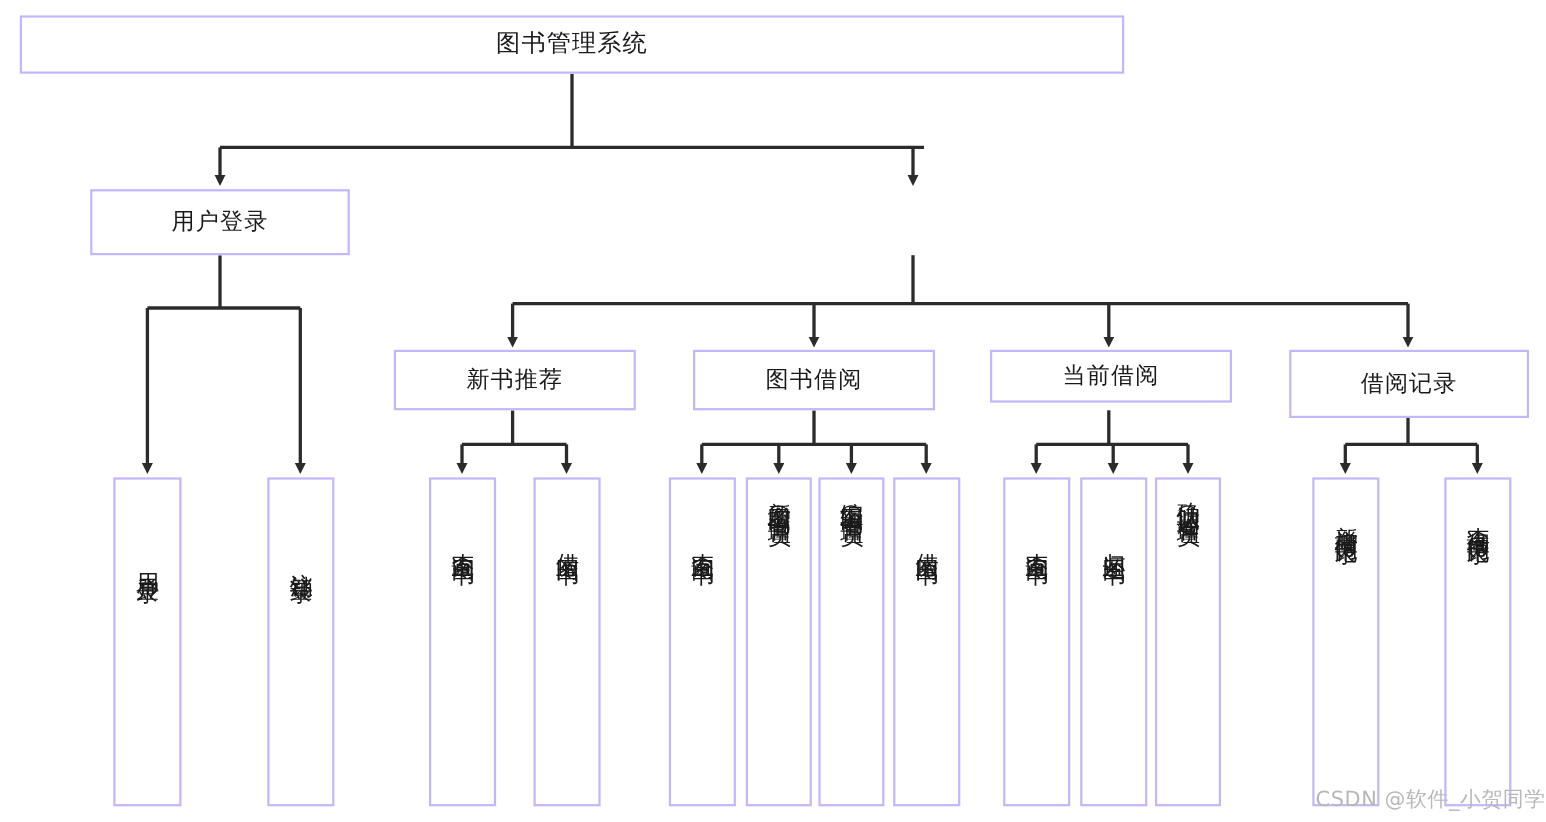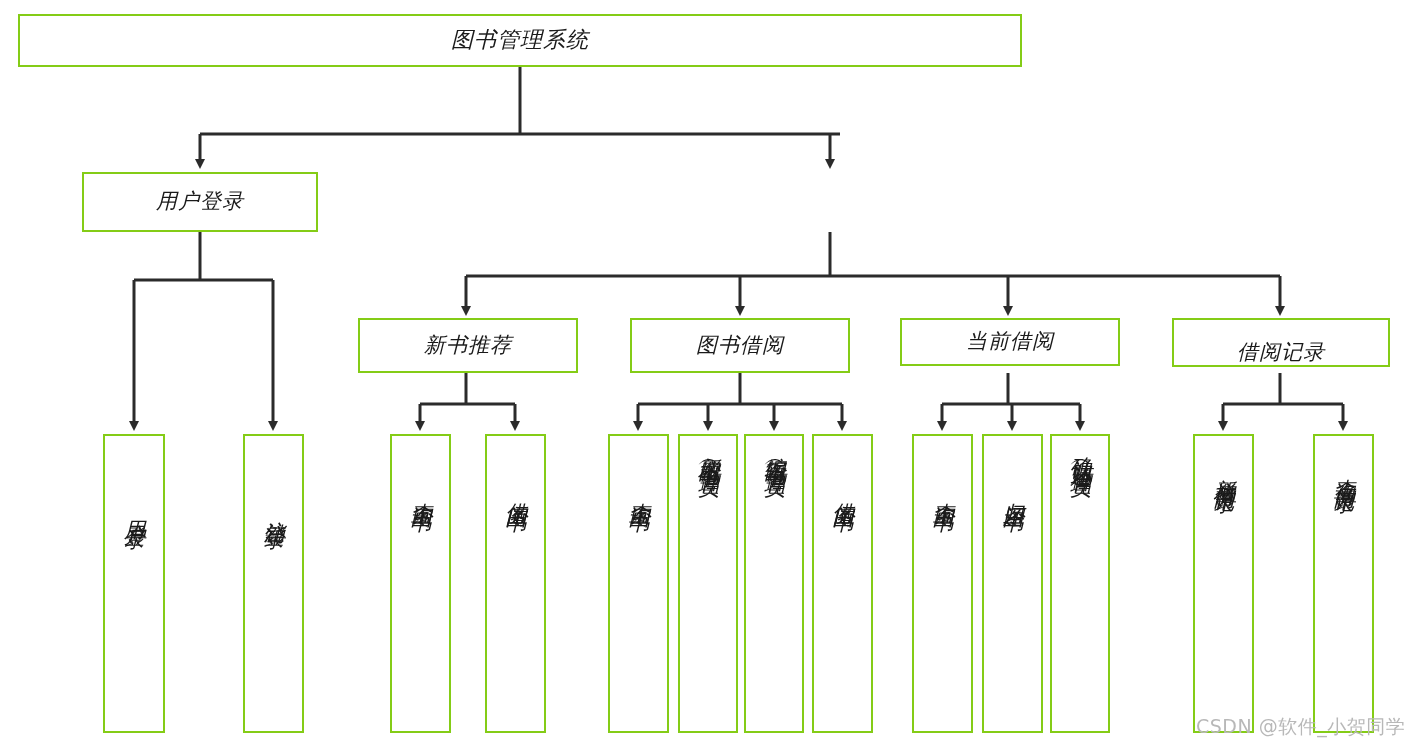--- a/index.html
+++ b/index.html
@@ -22,26 +22,25 @@
     left: 0;
     top: 0;
     width: 1405px;
     height: 747px;
     pointer-events: none;
   }
   .node {
     position: absolute;
     box-sizing: border-box;
     background: #ffffff;
-    border: 2px solid #84cc16;
+    border: 2px solid #c4b5fd;
     display: flex;
     align-items: center;
     justify-content: center;
     color: #1a1a1a;
-    font-style: italic;
   }
   .node.horiz {
     font-size: 21px;
     letter-spacing: 1px;
     line-height: 1.2;
   }
   .node.root {
     font-size: 22px;
   }
   .node.vert {
@@ -131,21 +130,21 @@
 
   <div class="node horiz" style="left:630px; top:318px; width:220px; height:55px;">
     <span>图书借阅</span>
   </div>
   <div class="node horiz" style="left:358px; top:318px; width:220px; height:55px;">
     <span>新书推荐</span>
   </div>
   <div class="node horiz" style="left:900px; top:318px; width:220px; height:48px;">
     <span>当前借阅</span>
   </div>
-  <div class="node horiz" style="left:1172px; top:318px; width:218px; height:49px;align-items:flex-end;">
+  <div class="node horiz" style="left:1172px; top:318px; width:218px; height:62px;">
     <span>借阅记录</span>
   </div>
 
   <div class="node vert" style="left:103px; top:434px; width:62px; height:299px;">
     <span class="vlabel" style="margin-top:68px;">用户登录</span>
   </div>
   <div class="node vert" style="left:243px; top:434px; width:61px; height:299px;">
     <span class="vlabel" style="margin-top:68px;">注销登录</span>
   </div>
 

